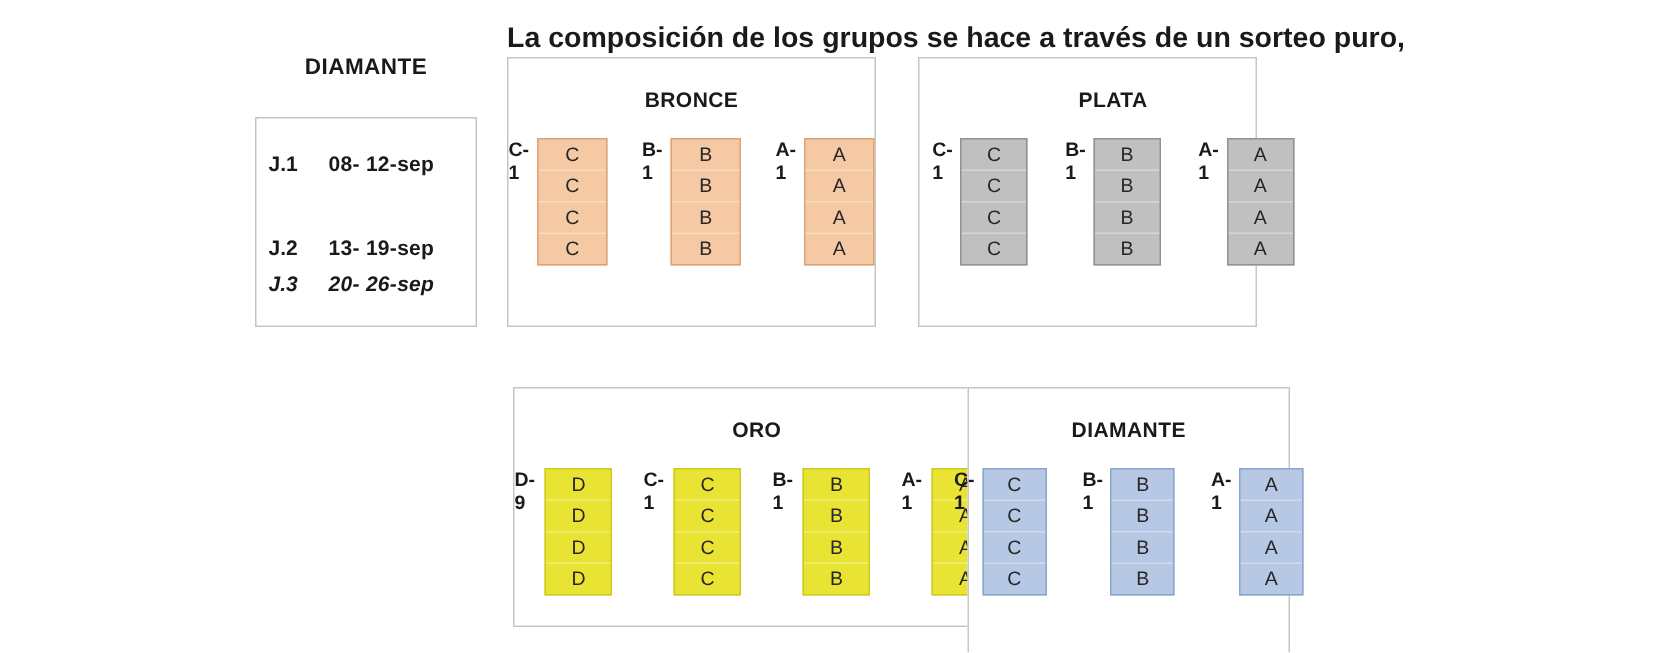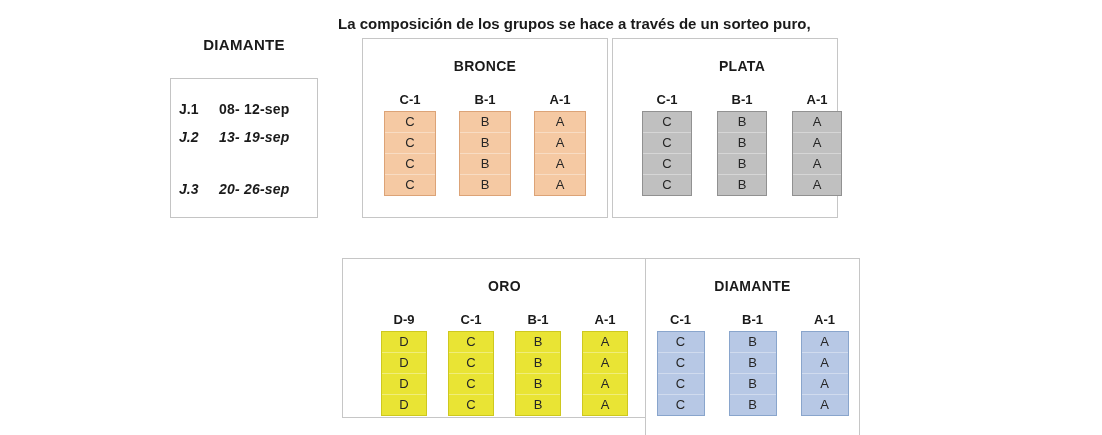--- a/index.html
+++ b/index.html
@@ -43,21 +43,21 @@
     font-weight: bold;
     font-size: 14px;
   }
   .j-row .j-label { width: 36px; padding-left: 8px; }
   .j-row .j-dates { flex: 1; padding-left: 4px; letter-spacing: 0.2px; }
 
   
   .main-title {
     position: absolute;
     left: 338px; top: 15px;
-    font-size: 15px;
+    font-size: 19px;
     font-weight: bold;
     white-space: nowrap;
   }
 
   
   .group-box {
     position: absolute;
     border: 1px solid #c6c6c6;
     background: #ffffff;
     box-sizing: border-box;
@@ -69,59 +69,59 @@
     margin-top: 19px;
     font-size: 14px;
     font-weight: bold;
     letter-spacing: 0.3px;
   }
   .cols {
     margin-top: 18px;
     display: flex;
     gap: var(--col-gap, 23px);
   }
-  .col { display: flex; flex-direction: column; align-items: center; }
+  .col { display: flex; }
   .col-header {
     font-size: 13px;
     font-weight: bold;
     margin-bottom: 4px;
   }
   .col-cells {
     width: var(--cell-w, 50px);
     border: 1px solid var(--cell-border, #999);
     background: var(--fill, #ddd);
   }
   .cell {
     height: 20px;
     line-height: 20px;
     text-align: center;
     font-size: 13px;
     color: #262626;
   }
   .cell + .cell { border-top: 1px solid rgba(255,255,255,0.35); }
 
   
-  .g0 { left: 338px; top: 38px;  width: 246px; height: 180px; margin-left: 24px; --cell-w: 50px; --col-gap: 23px; }
+  .g0 { left: 338px; top: 38px;  width: 246px; height: 180px; --cell-w: 50px; --col-gap: 23px; }
   .g1 { left: 612px; top: 38px;  width: 226px; height: 180px; padding-left: 34px; --cell-w: 48px; --col-gap: 25px; }
   .g2 { left: 342px; top: 258px; width: 325px; height: 160px; --cell-w: 44px; --col-gap: 21px; }
   .g3 { left: 645px; top: 258px; width: 215px; height: 184px; --cell-w: 46px; --col-gap: 24px; }
 </style>
 </head>
 <body>
 
 <div class="canvas">
   <div class="jornada-title">DIAMANTE</div>
 
   <div class="jornada-box" id="jornada-box">
   <div class="j-row" style="top: 20px;">
     <span class="j-label">J.1</span>
     <span class="j-dates">08- 12-sep</span>
   </div>
 
-  <div class="j-row" style="top: 48px; font-style: italic;">
+  <div class="j-row" style="top: 76px;">
     <span class="j-label">J.2</span>
     <span class="j-dates">13- 19-sep</span>
   </div>
 
   <div class="j-row" style="top: 100px; font-style: italic;">
     <span class="j-label">J.3</span>
     <span class="j-dates">20- 26-sep</span>
   </div>
 </div>
 

